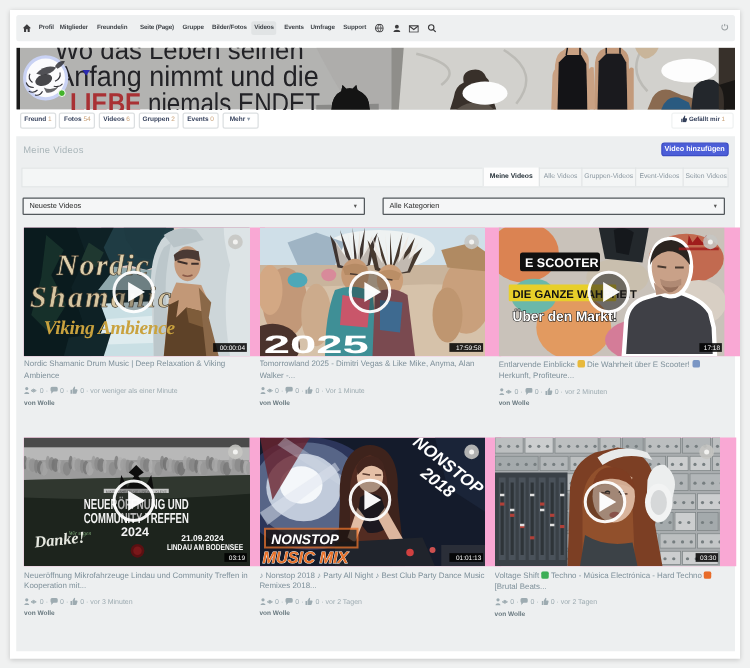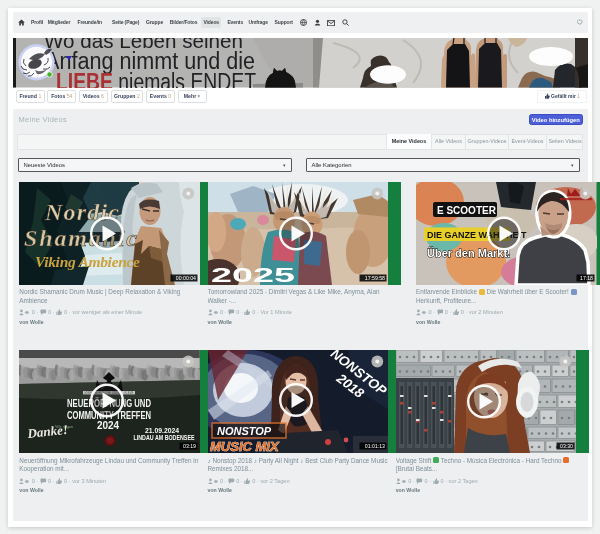--- a/index.html
+++ b/index.html
@@ -17,21 +17,21 @@
   .content { position:absolute; left:13px; top:109px; width:575px; height:412px; background:#edeff0; }
   .mvtitle { position:absolute; left:18.6px; top:114.8px; font-size:7.5px; letter-spacing:0.25px; color:#a9b5b9; }
   .addbtn { position:absolute; left:529px; top:113.5px; width:53.5px; height:11.8px; background:#4c5ed8; border:0.8px solid #3c4cc4; border-radius:2.5px; color:#fff; font-size:5.8px; font-weight:bold; text-align:center; line-height:10.5px; }
   .subtabs { position:absolute; left:17px; top:133.5px; width:566px; height:16.5px; background:#f4f6f6; border:0.8px solid #e2e5e6; }
   .stab { position:absolute; top:134.3px; height:15px; line-height:15px; font-size:5.4px; color:#8a97a0; text-align:center; border-left:0.8px solid #e2e5e6; }
   .stab.act { color:#1f2b33; font-weight:bold; background:#fdfdfd; }
   .sel { position:absolute; top:157.5px; height:14.2px; border:1px solid #53585c; background:rgba(255,255,255,0.45); font-size:5.9px; color:#2a2a2a; line-height:13px; padding-left:5px; border-radius:1px; }
   .sel .arr { position:absolute; right:5px; top:0; color:#555; font-size:5px; }
   
   .card { position:absolute; width:180.5px; }
-  .thumb { position:relative; width:193px; height:103px; overflow:hidden; background:#15803d; }
+  .thumb { position:relative; width:193px; height:103px; overflow:hidden; background:#f9a8d4; }
   .thumb svg { display:block; }
   .ttl { margin-top:3.2px; font-size:6.35px; line-height:8.5px; color:#7e909a; } .ttl .tl { white-space:nowrap; overflow:hidden; }
   .meta { margin-top:4.2px; font-size:5.6px; color:#9dabb1; white-space:nowrap; }
   .von { margin-top:3.2px; font-size:5.2px; font-weight:bold; color:#68787f; }
   .emoji { display:inline-block; width:6px; height:6px; border-radius:1.5px; vertical-align:-0.5px; }
 </style>
 </head>
 <body>
 <div class="page"></div>
 
@@ -252,21 +252,21 @@
         <path d="M2.4 0.6 a1.3 1.3 0 1 1 0 2.6 a1.3 1.3 0 1 1 0 -2.6 M0.4 6.2 C0.4 4 4.4 4 4.4 6.2 Z" fill="#9dabb1"></path>
         <path d="M5.8 3.5 Q7.9 1.1 10 3.5 Q7.9 5.9 5.8 3.5 Z" fill="none" stroke="#9dabb1" stroke-width="0.75"></path>
         <circle cx="7.9" cy="3.5" r="1" fill="#9dabb1"></circle>
       </svg> 0 · <svg width="6.6" height="6.4" viewBox="0 0 6.6 6.4" style="vertical-align:-1px">
         <path d="M1.6 0.4 H5 Q6.2 0.4 6.2 1.6 V3 Q6.2 4.3 5 4.3 H2.8 L1 6 V4.2 Q0.4 4 0.4 3 V1.6 Q0.4 0.4 1.6 0.4 Z" fill="#9dabb1"></path>
       </svg> 0 · <svg width="6.4" height="6.4" viewBox="0 0 6.4 6.4" style="vertical-align:-1px">
         <path d="M0.4 2.8 H1.6 V6 H0.4 Z M2 6 V2.6 L3.4 0.3 Q4.2 0.1 4.1 1.1 L3.8 2.5 H5.5 Q6.2 2.7 6 3.4 L5.2 5.6 Q5 6 4.5 6 Z" fill="#9dabb1"></path>
       </svg> 0 · Vor 1 Minute</div>
   <div class="von">von Wolle</div>
 </div>
-<div class="card" style="left:416px;top:182px">
+<div class="card" style="left:399px;top:182px">
   <div class="thumb">
       <svg width="180.5" height="103" viewBox="0 0 180.5 103">
 <rect width="180.5" height="103" fill="#c9c2ba"></rect>
 <ellipse cx="20" cy="20" rx="28" ry="24" fill="#db8352"></ellipse>
 <ellipse cx="60" cy="80" rx="30" ry="26" fill="#e29a60"></ellipse>
 <ellipse cx="150" cy="25" rx="30" ry="20" fill="#c26a50"></ellipse>
 <ellipse cx="120" cy="90" rx="35" ry="18" fill="#d47c98"></ellipse>
 <ellipse cx="28" cy="55" rx="18" ry="14" fill="#6ab8aa"></ellipse>
 <ellipse cx="160" cy="60" rx="22" ry="18" fill="#d8cfc4"></ellipse>
 <ellipse cx="95" cy="40" rx="25" ry="15" fill="#c9bfae"></ellipse>

